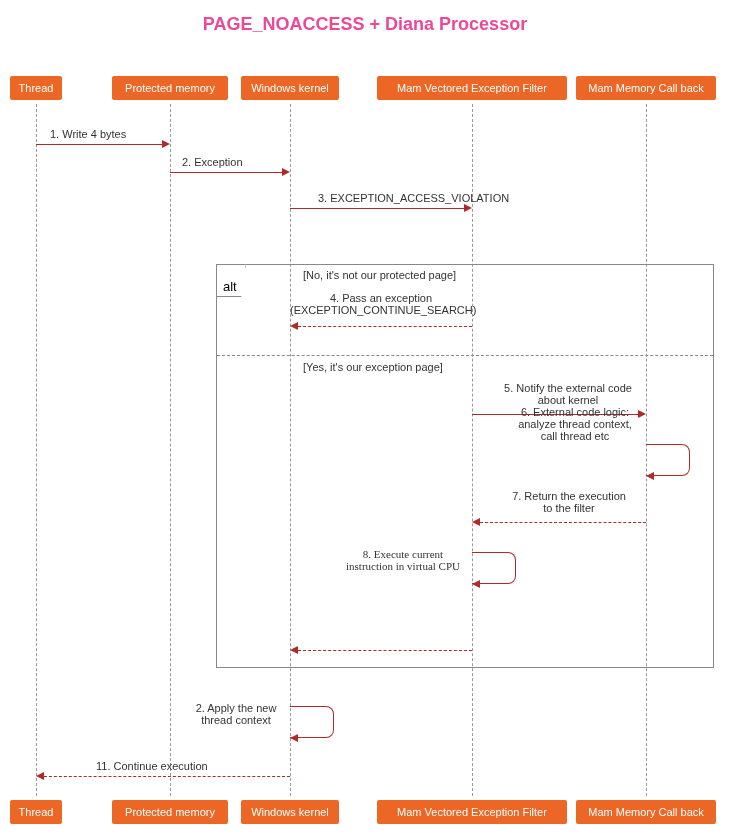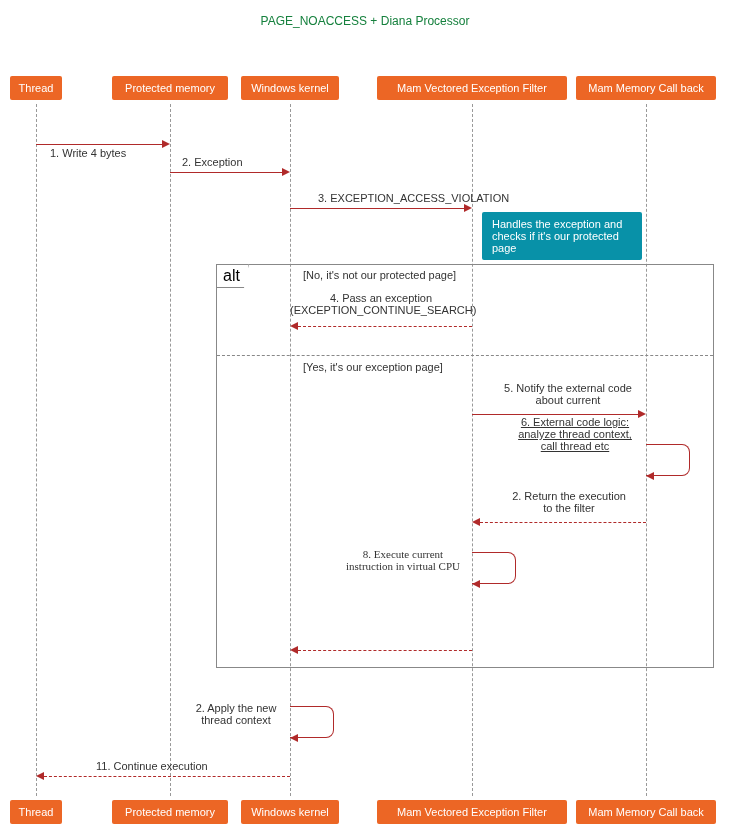--- a/index.html
+++ b/index.html
@@ -1,31 +1,31 @@
 <!DOCTYPE html>
 <html><head>
 <meta charset="utf-8">
 <style>
 * { box-sizing: border-box; margin: 0; padding: 0; }
 body { font-family: Arial, sans-serif; background: #fff; width: 730px; }
 .diagram { position: relative; width: 730px; height: 840px; }
-.title { text-align: center; font-weight: normal; font-size: 12px; padding: 14px 0 10px; color: #15803d; }
+.title { text-align: center; font-weight: bold; font-size: 18px; padding: 14px 0 10px; color: #ec4899; }
 .participant-box { position: absolute; background: #ec6625; color: #fff; padding: 6px 8px; font-size: 11px; text-align: center; border-radius: 2px; }
 .lifeline { position: absolute; border-left: 1px dashed #999; top: 104px; height: 692px; width: 0; }
 .msg-label { position: absolute; font-size: 11px; color: #333; text-align: center; white-space: nowrap; }
 .msg-label.wrap { white-space: normal; }
 .arrow-line { position: absolute; height: 0; }
 .arrow-line.solid { border-top: 1px solid #b02a2a; }
 .arrow-line.dashed { border-top: 1px dashed #b02a2a; }
 .arrow-head { position: absolute; width: 0; height: 0; }
 .arrow-head.right { border-top: 4px solid transparent; border-bottom: 4px solid transparent; border-left: 8px solid #b02a2a; }
 .arrow-head.left { border-top: 4px solid transparent; border-bottom: 4px solid transparent; border-right: 8px solid #b02a2a; }
 .note-box { position: absolute; background: #0891a8; color: #fff; font-size: 11px; padding: 6px 10px; border-radius: 2px; }
 .alt-box { position: absolute; border: 1px solid #888; }
-.alt-tab { position: absolute; top: -1px; left: -1px; border: 1px solid #888; background: #fff; font-size: 16px; padding: 2px 8px 2px 6px; clip-path: polygon(0 0, 100% 0, 85% 100%, 0 100%); }
+.alt-tab { position: absolute; top: -1px; left: -1px; border: 1px solid #888; background: #fff; font-size: 13px; padding: 14px 8px 2px 6px; clip-path: polygon(0 0, 100% 0, 85% 100%, 0 100%); }
 .alt-cond { position: absolute; font-size: 11px; color: #333; }
 .alt-divider { position: absolute; left: 0; right: 0; border-top: 1px dashed #888; }
 .self-loop { position: absolute; border: 1px solid #b02a2a; border-left: none; border-radius: 0 8px 8px 0; }
 </style>
 </head>
 <body>
 
 <div class="diagram">
   <div class="title">PAGE_NOACCESS + Diana Processor</div>
 
@@ -34,67 +34,64 @@
   <div class="participant-box" style="left:241px; top:76px; width:98px;">Windows kernel</div>
   <div class="participant-box" style="left:377px; top:76px; width:190px;">Mam Vectored Exception Filter</div>
   <div class="participant-box" style="left:576px; top:76px; width:140px;">Mam Memory Call back</div>
 
   <div class="lifeline" style="left:36px;"></div>
   <div class="lifeline" style="left:170px;"></div>
   <div class="lifeline" style="left:290px;"></div>
   <div class="lifeline" style="left:472px;"></div>
   <div class="lifeline" style="left:646px;"></div>
 
-  <div class="msg-label" style="left:50px; top:128px;margin-top:19px;">1. Write 4 bytes</div>
+  <div class="msg-label" style="left:50px; top:128px;">1. Write 4 bytes</div>
   <div class="arrow-line solid" style="left:36px; top:144px; width:126px;"></div>
   <div class="arrow-head right" style="left:162px; top:140px;"></div>
 
   <div class="msg-label" style="left:182px; top:156px;text-align:center;">2. Exception</div>
   <div class="arrow-line solid" style="left:170px; top:172px; width:112px;"></div>
   <div class="arrow-head right" style="left:282px; top:168px;"></div>
 
   <div class="msg-label" style="left:290px; top:192px;margin-left:28px;">3. EXCEPTION_ACCESS_VIOLATION</div>
   <div class="arrow-line solid" style="left:290px; top:208px; width:174px;"></div>
   <div class="arrow-head right" style="left:464px; top:204px;"></div>
 
-  <div class="note-box" style="left:482px; top:212px; width:160px;">
-    <span>Handles the exception and checks if it's our protected page</span>
-  </div>
 
   <div class="alt-box" style="left:216px; top:264px; width:498px; height:404px;">
     <div class="alt-tab">alt</div>
     <div class="alt-cond" style="left:86px; top:4px;">[No, it's not our protected page]</div>
     <div class="alt-divider" style="top:90px;"></div>
     <div class="alt-cond" style="left:86px; top:96px;">[Yes, it's our exception page]</div>
   </div>
 
   <div class="msg-label wrap" style="left:290px; top:292px; width:182px; text-align:center;">
     <span>4. Pass an exception</span><br>
     <span>(EXCEPTION_CONTINUE_SEARCH)</span>
   </div>
   <div class="arrow-line dashed" style="left:298px; top:326px; width:174px;"></div>
   <div class="arrow-head left" style="left:290px; top:322px;"></div>
 
   <div class="msg-label wrap" style="left:488px; top:382px; width:160px; text-align:center;">
     <span>5. Notify the external code</span><br>
-    <span>about current</span>
+    <span>about kernel</span>
   </div>
   <div class="arrow-line solid" style="left:472px; top:414px; width:166px;"></div>
   <div class="arrow-head right" style="left:638px; top:410px;"></div>
 
-  <div class="msg-label wrap" style="left:500px; top:416px; width:150px; text-decoration:underline;">
+  <div class="msg-label wrap" style="left:500px; top:406px; width:150px; ">
     <span>6. External code logic:</span><br>
     <span>analyze thread context,</span><br>
     <span>call thread etc</span>
   </div>
   <div class="self-loop" style="left:646px; top:444px; width:44px; height:32px;"></div>
   <div class="arrow-head left" style="left:646px; top:472px;"></div>
 
   <div class="msg-label wrap" style="left:494px; top:490px; width:150px; text-align:center;">
-    <span>2. Return the execution</span><br>
+    <span>7. Return the execution</span><br>
     <span>to the filter</span>
   </div>
   <div class="arrow-line dashed" style="left:480px; top:522px; width:166px;"></div>
   <div class="arrow-head left" style="left:472px; top:518px;"></div>
 
   <div class="msg-label wrap" style="left:328px; top:548px; width:150px; text-align:center;font-family:Liberation Serif, serif;">
     <span>8. Execute current</span><br>
     <span>instruction in virtual CPU</span>
   </div>
   <div class="self-loop" style="left:472px; top:552px; width:44px; height:32px;"></div>

